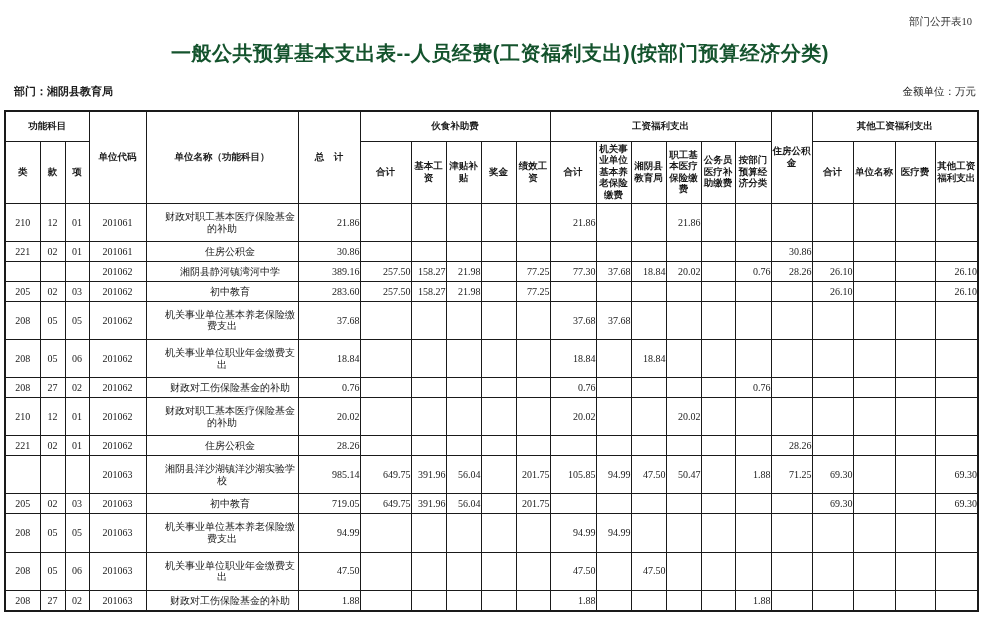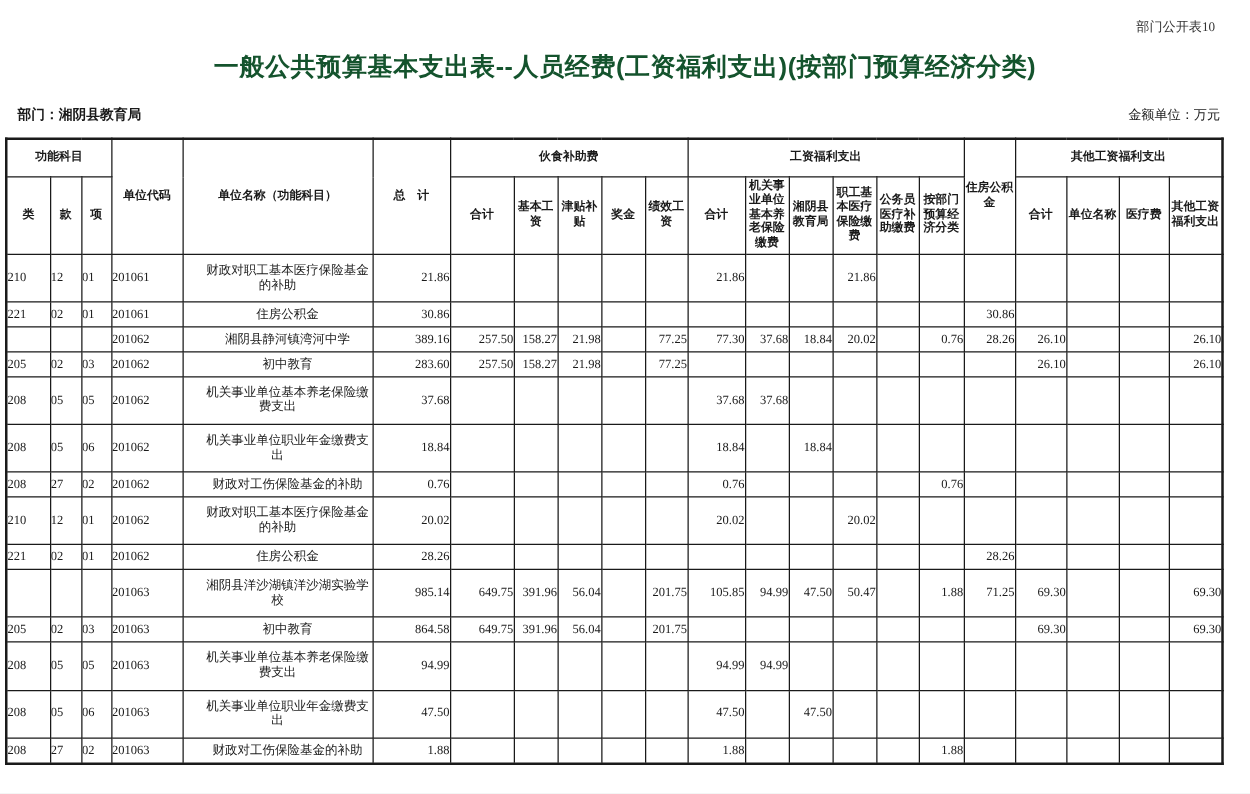--- a/index.html
+++ b/index.html
@@ -48,21 +48,21 @@
     vertical-align:middle;
     padding:1px;
   }
   tr.h1 th{height:27px;}
   tr.h2 th{height:59px;}
   table.budget td{
     font-size:10px;
     line-height:11.5px;
     vertical-align:middle;
   }
-  td.ctr{}
+  td.ctr{text-align:center;}
   td.num{text-align:right;padding-right:4px;}
   td.name{
     text-align:center;
     padding:1px 1px 1px 2px;
     text-indent:16px;
   }
 </style>
 </head>
 <body>
 
@@ -374,21 +374,21 @@
           <td class="num"></td>
           <td class="num"></td>
           <td class="num">69.30</td>
         </tr>
         <tr>
           <td class="ctr">205</td>
           <td class="ctr">02</td>
           <td class="ctr">03</td>
           <td class="ctr">201063</td>
           <td class="name">初中教育</td>
-          <td class="num">864.58</td>
+          <td class="num">719.05</td>
           <td class="num">649.75</td>
           <td class="num">391.96</td>
           <td class="num">56.04</td>
           <td class="num"></td>
           <td class="num">201.75</td>
           <td class="num"></td>
           <td class="num"></td>
           <td class="num"></td>
           <td class="num"></td>
           <td class="num"></td>

